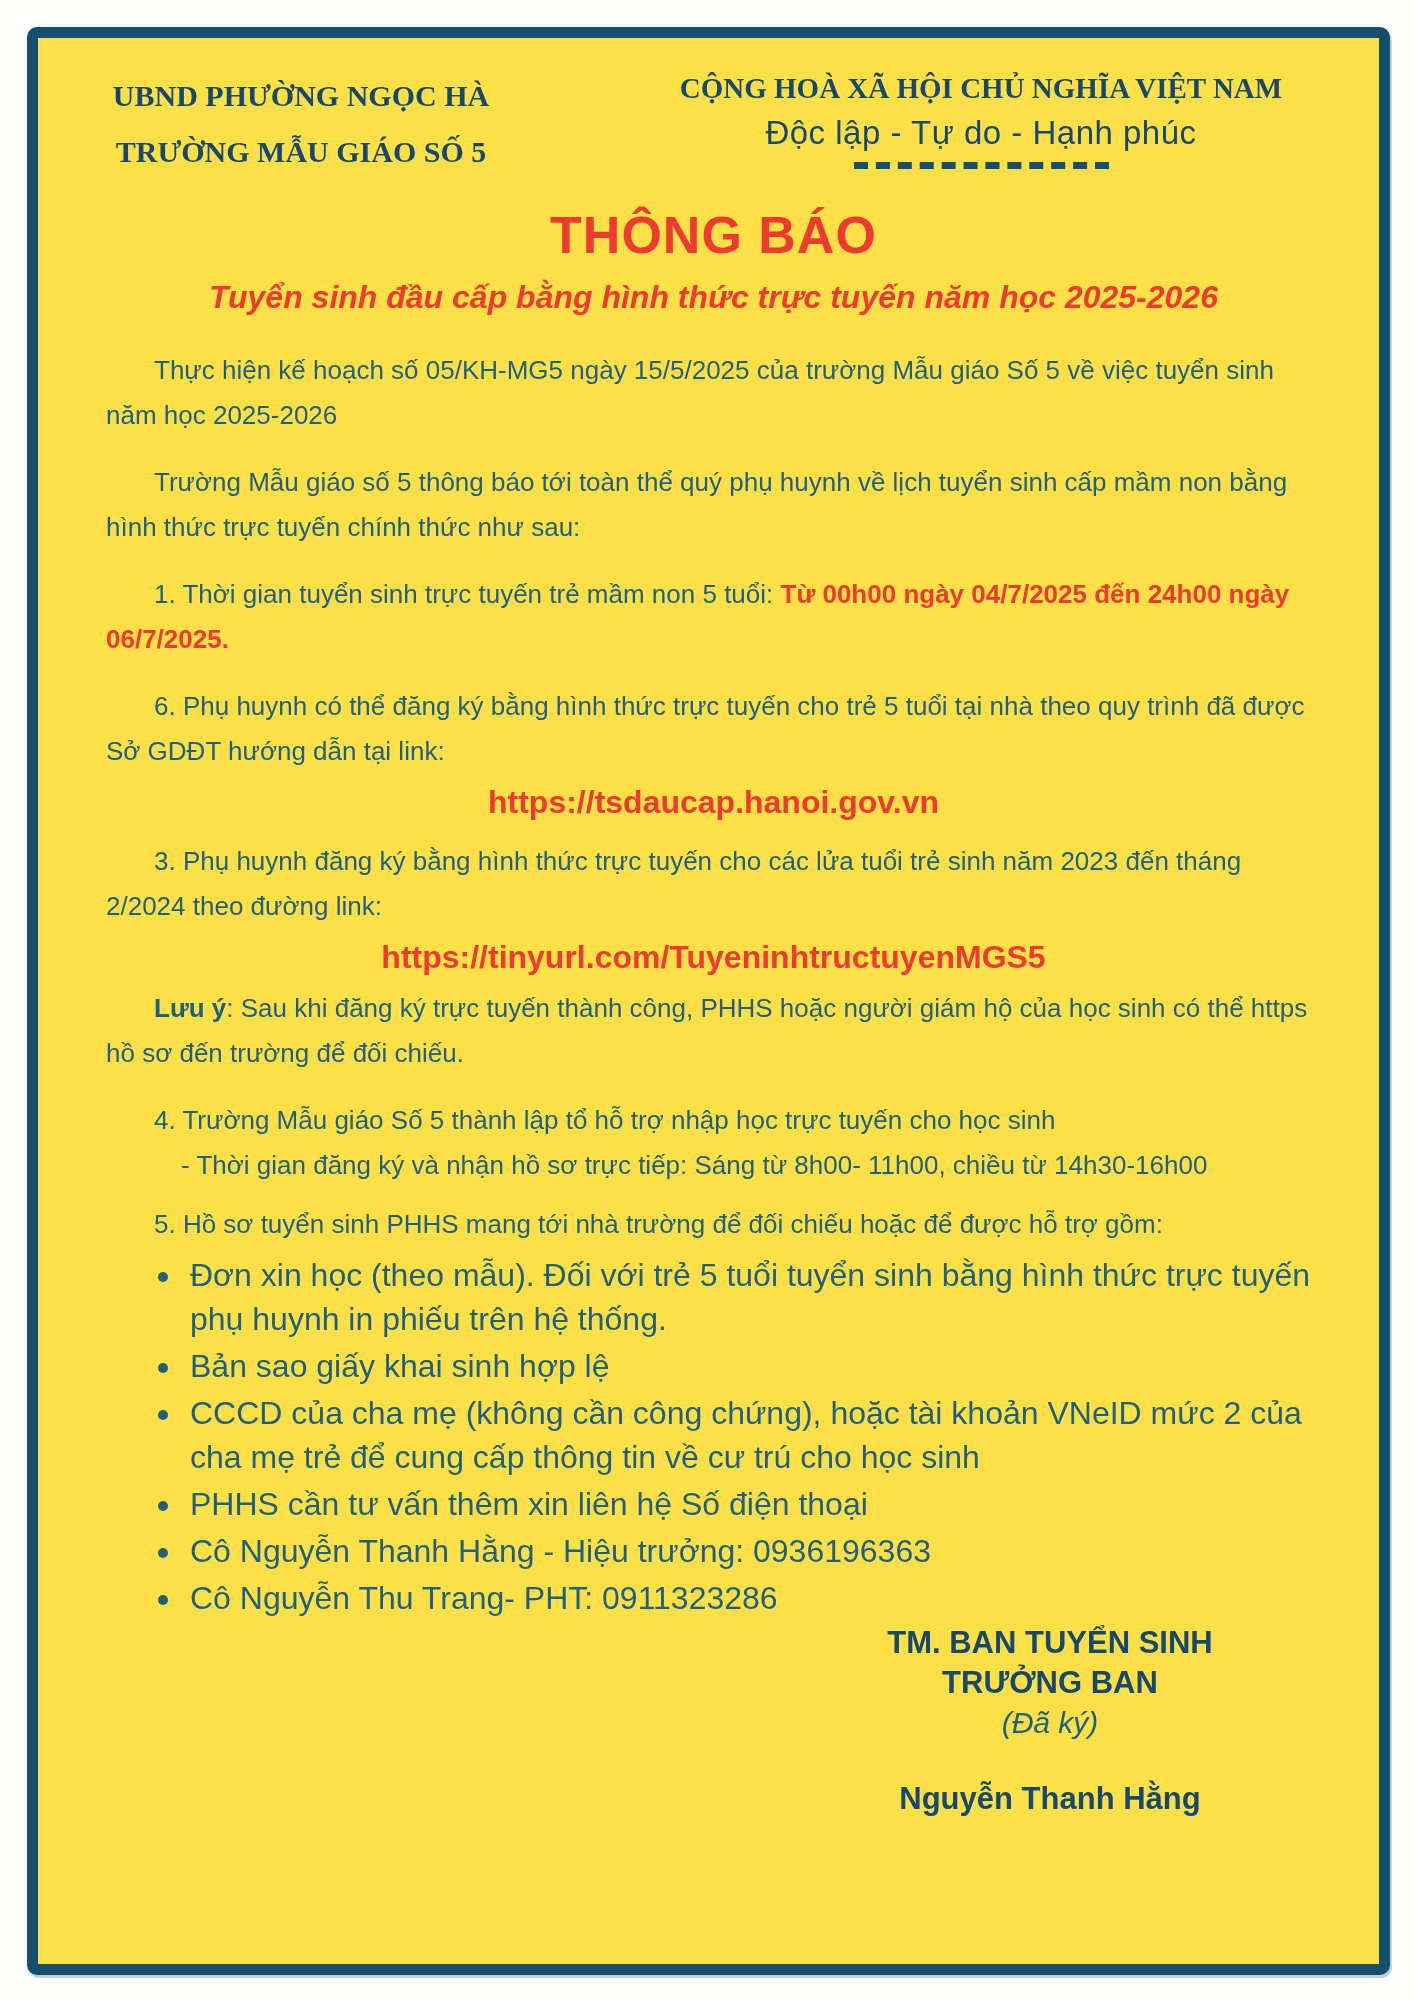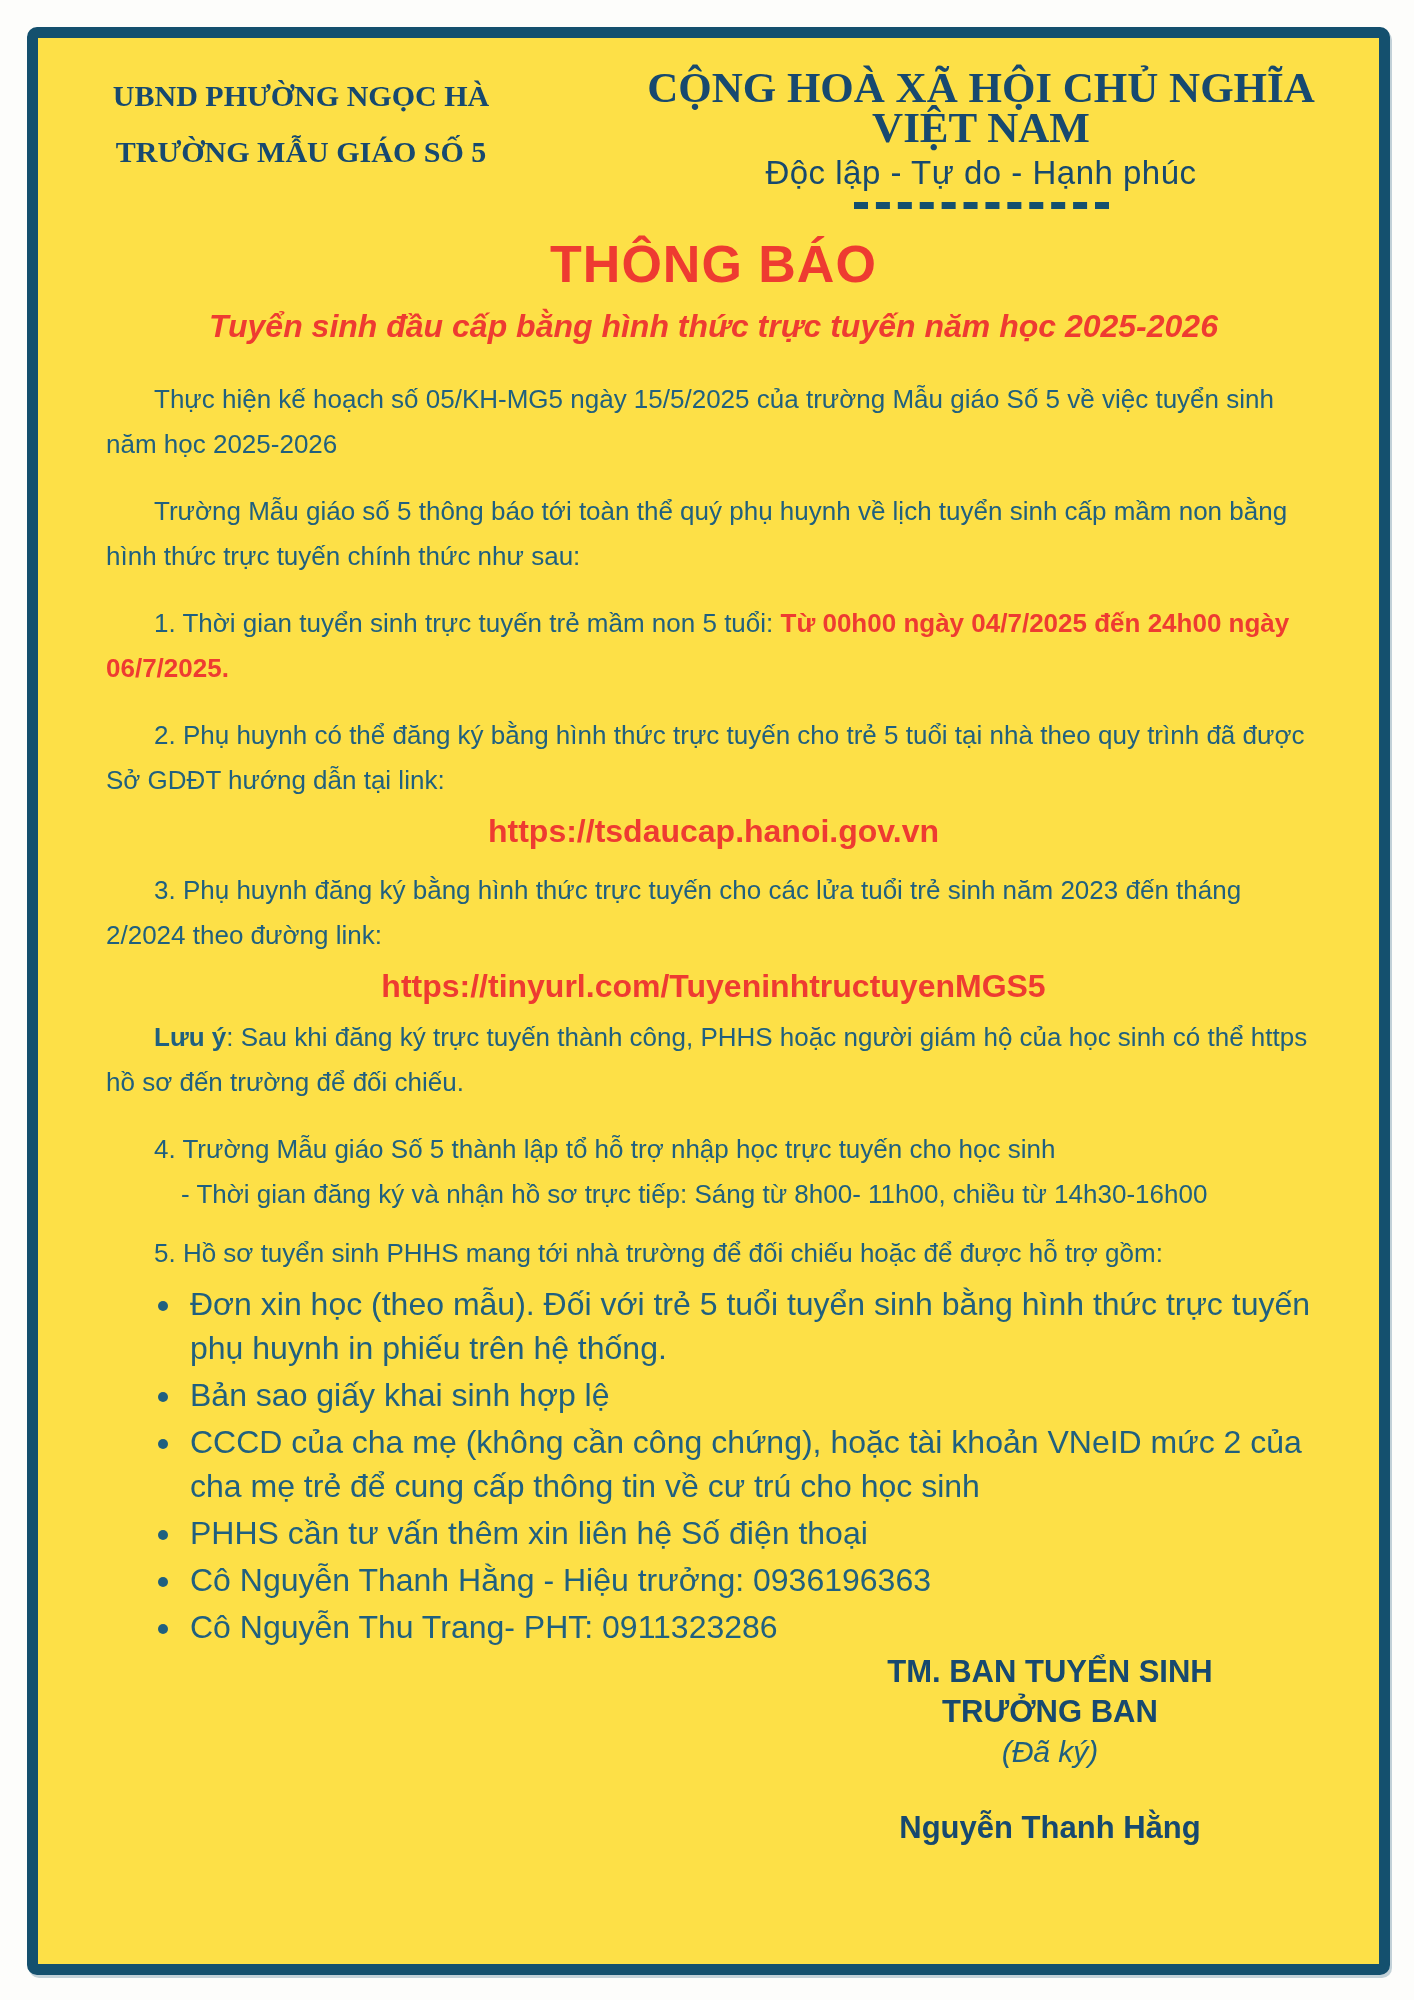--- a/index.html
+++ b/index.html
@@ -25,21 +25,21 @@
   .header { display: flex; justify-content: space-between; align-items: flex-start; }
   .header-left {
     width: 390px; text-align: center;
     font-family: "Liberation Serif", serif;
     font-weight: bold; font-size: 30px; line-height: 56px;
     color: #17496f; padding-top: 8px;
   }
   .header-right { width: 680px; text-align: center; color: #17496f; padding-top: 8px; }
   .nation-title {
     font-family: "Liberation Serif", serif;
-    font-weight: bold; font-size: 43px; line-height: 40px;
+    font-weight: bold; font-size: 29px; line-height: 40px;
   }
   .nation-motto { font-weight: normal; font-size: 33px; line-height: 50px; letter-spacing: 0.5px; }
   .motto-divider {
     width: 255px; margin: 4px auto 0 auto;
     border-top: 7px dashed #14506e;
   }
   
   .doc-title {
     margin: 26px 0 0 0; text-align: center;
     color: #ee3b31; font-size: 52px; font-weight: bold;
@@ -101,21 +101,21 @@
 
   <h1 class="doc-title">THÔNG BÁO</h1>
   <h2 class="doc-subtitle">Tuyển sinh đầu cấp bằng hình thức trực tuyến năm học 2025-2026</h2>
 
   <p class="para indent mt-lg">Thực hiện kế hoạch số 05/KH-MG5 ngày 15/5/2025 của trường Mẫu giáo Số 5 về việc tuyển sinh năm học 2025-2026</p>
 
   <p class="para indent mt-md">Trường Mẫu giáo số 5 thông báo tới toàn thể quý phụ huynh về lịch tuyển sinh cấp mầm non bằng hình thức trực tuyến chính thức như sau:</p>
 
   <p class="para indent mt-md"><span>1. Thời gian tuyển sinh trực tuyến trẻ mầm non 5 tuổi: </span><span class="red-bold">Từ 00h00 ngày 04/7/2025 đến 24h00 ngày 06/7/2025.</span></p>
 
-  <p class="para indent mt-md">2. Phụ huynh có thể đăng ký bằng hình thức trực tuyến cho trẻ 5 tuổi tại nhà theo quy trình đã được Sở GDĐT hướng dẫn tại link:</p>
+  <p class="para indent mt-md">6. Phụ huynh có thể đăng ký bằng hình thức trực tuyến cho trẻ 5 tuổi tại nhà theo quy trình đã được Sở GDĐT hướng dẫn tại link:</p>
 
   <a class="link-line" href="#">https://tsdaucap.hanoi.gov.vn</a>
 
   <p class="para indent mt-sm">3. Phụ huynh đăng ký bằng hình thức trực tuyến cho các lửa tuổi trẻ sinh năm 2023 đến tháng 2/2024 theo đường link:</p>
 
   <a class="link-line" href="#">https://tinyurl.com/TuyeninhtructuyenMGS5</a>
 
   <p class="para mt-xs" style="text-indent:48px;"><span class="bold">Lưu ý</span><span>: Sau khi đăng ký trực tuyến thành công, PHHS hoặc người giám hộ của học sinh có thể https hồ sơ đến trường để đối chiếu.</span></p>
 
   <p class="para indent mt-md">4. Trường Mẫu giáo Số 5 thành lập tổ hỗ trợ nhập học trực tuyến cho học sinh</p>

